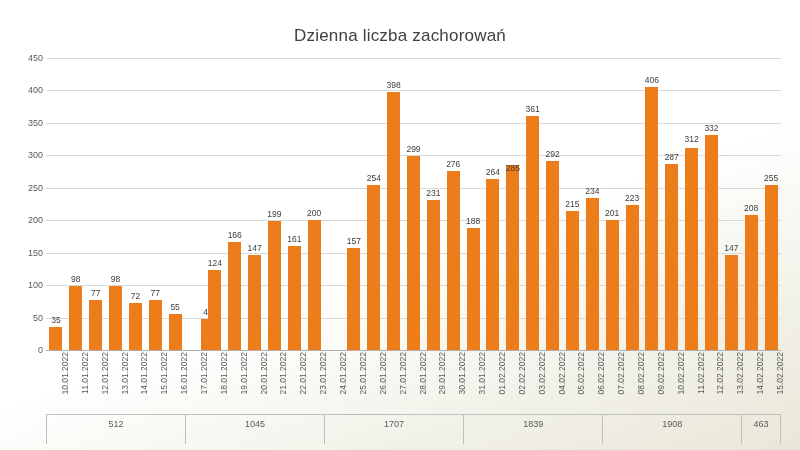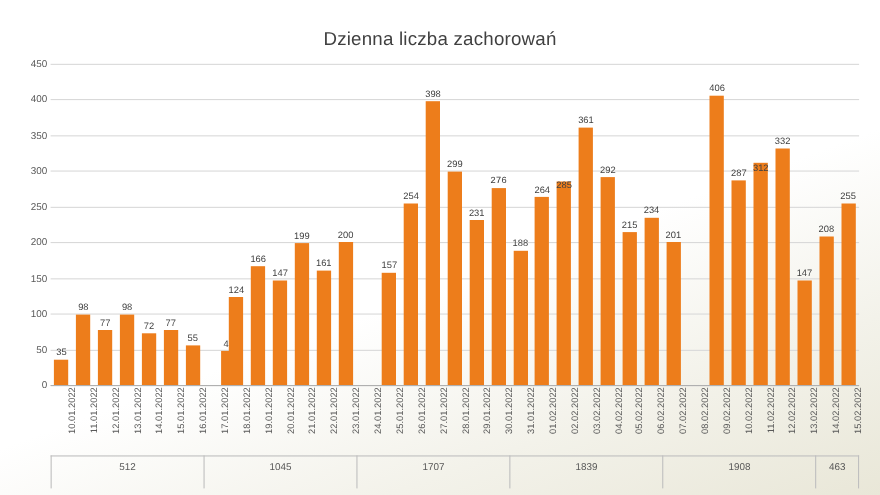--- a/index.html
+++ b/index.html
@@ -233,21 +233,21 @@
           <div class="barlabel" style="bottom: 260.258px; left: -3.56757px;">398</div>
         </div>
         <div class="barcell" style="left: 357.568px; width: 19.8649px; height: 292px;">
           <div class="bar" style="height: 194.018px; background: rgb(237, 125, 27); left: 3.43243px;"></div>
           <div class="barlabel" style="bottom: 196.018px; left: -3.56757px;">299</div>
         </div>
         <div class="barcell" style="left: 377.432px; width: 19.8649px; height: 292px;">
           <div class="bar" style="height: 149.893px; background: rgb(237, 125, 27); left: 3.43243px;"></div>
           <div class="barlabel" style="bottom: 151.893px; left: -3.56757px;">231</div>
         </div>
-        <div class="barcell" style="left: 397.297px; width: 19.8649px; height: 292px; font-family: Liberation Mono, monospace;">
+        <div class="barcell" style="left: 397.297px; width: 19.8649px; height: 292px;">
           <div class="bar" style="height: 179.093px; background: rgb(237, 125, 27); left: 3.43243px;"></div>
           <div class="barlabel" style="bottom: 181.093px; left: -3.56757px;">276</div>
         </div>
         <div class="barcell" style="left: 417.162px; width: 19.8649px; height: 292px;">
           <div class="bar" style="height: 121.991px; background: rgb(237, 125, 27); left: 3.43243px;"></div>
           <div class="barlabel" style="bottom: 123.991px; left: -3.56757px;">188</div>
         </div>
         <div class="barcell" style="left: 437.027px; width: 19.8649px; height: 292px;">
           <div class="bar" style="height: 171.307px; background: rgb(237, 125, 27); left: 3.43243px;"></div>
           <div class="barlabel" style="bottom: 173.307px; left: -3.56757px;">264</div>
@@ -269,31 +269,35 @@
           <div class="barlabel" style="bottom: 141.511px; left: -3.56757px;">215</div>
         </div>
         <div class="barcell" style="left: 536.351px; width: 19.8649px; height: 292px;">
           <div class="bar" style="height: 151.84px; background: rgb(237, 125, 27); left: 3.43243px;"></div>
           <div class="barlabel" style="bottom: 153.84px; left: -3.56757px;">234</div>
         </div>
         <div class="barcell" style="left: 556.216px; width: 19.8649px; height: 292px;">
           <div class="bar" style="height: 130.427px; background: rgb(237, 125, 27); left: 3.43243px;"></div>
           <div class="barlabel" style="bottom: 132.427px; left: -3.56757px;">201</div>
         </div>
+        <div class="barcell" style="left: 576.081px; width: 19.8649px; height: 292px;">
+          <div class="bar" style="height: 144.702px; background: rgb(237, 125, 27); left: 3.43243px;"></div>
+          <div class="barlabel" style="bottom: 146.702px; left: -3.56757px;">223</div>
+        </div>
         <div class="barcell" style="left: 595.946px; width: 19.8649px; height: 292px;">
           <div class="bar" style="height: 263.449px; background: rgb(237, 125, 27); left: 3.43243px;"></div>
           <div class="barlabel" style="bottom: 265.449px; left: -3.56757px;">406</div>
         </div>
         <div class="barcell" style="left: 615.811px; width: 19.8649px; height: 292px;">
           <div class="bar" style="height: 186.231px; background: rgb(237, 125, 27); left: 3.43243px;"></div>
           <div class="barlabel" style="bottom: 188.231px; left: -3.56757px;">287</div>
         </div>
         <div class="barcell" style="left: 635.676px; width: 19.8649px; height: 292px;">
           <div class="bar" style="height: 202.453px; background: rgb(237, 125, 27); left: 3.43243px;"></div>
-          <div class="barlabel" style="bottom: 193px; left: -3.56757px;">312</div>
+          <div class="barlabel" style="bottom: 206px; left: -3.56757px;">312</div>
         </div>
         <div class="barcell" style="left: 655.541px; width: 19.8649px; height: 292px;">
           <div class="bar" style="height: 215.431px; background: rgb(237, 125, 27); left: 3.43243px;"></div>
           <div class="barlabel" style="bottom: 217.431px; left: -3.56757px;">332</div>
         </div>
         <div class="barcell" style="left: 675.405px; width: 19.8649px; height: 292px;">
           <div class="bar" style="height: 95.3867px; background: rgb(237, 125, 27); left: 3.43243px;"></div>
           <div class="barlabel" style="bottom: 97.3867px; left: -3.56757px;">147</div>
         </div>
         <div class="barcell" style="left: 695.27px; width: 19.8649px; height: 292px;">

